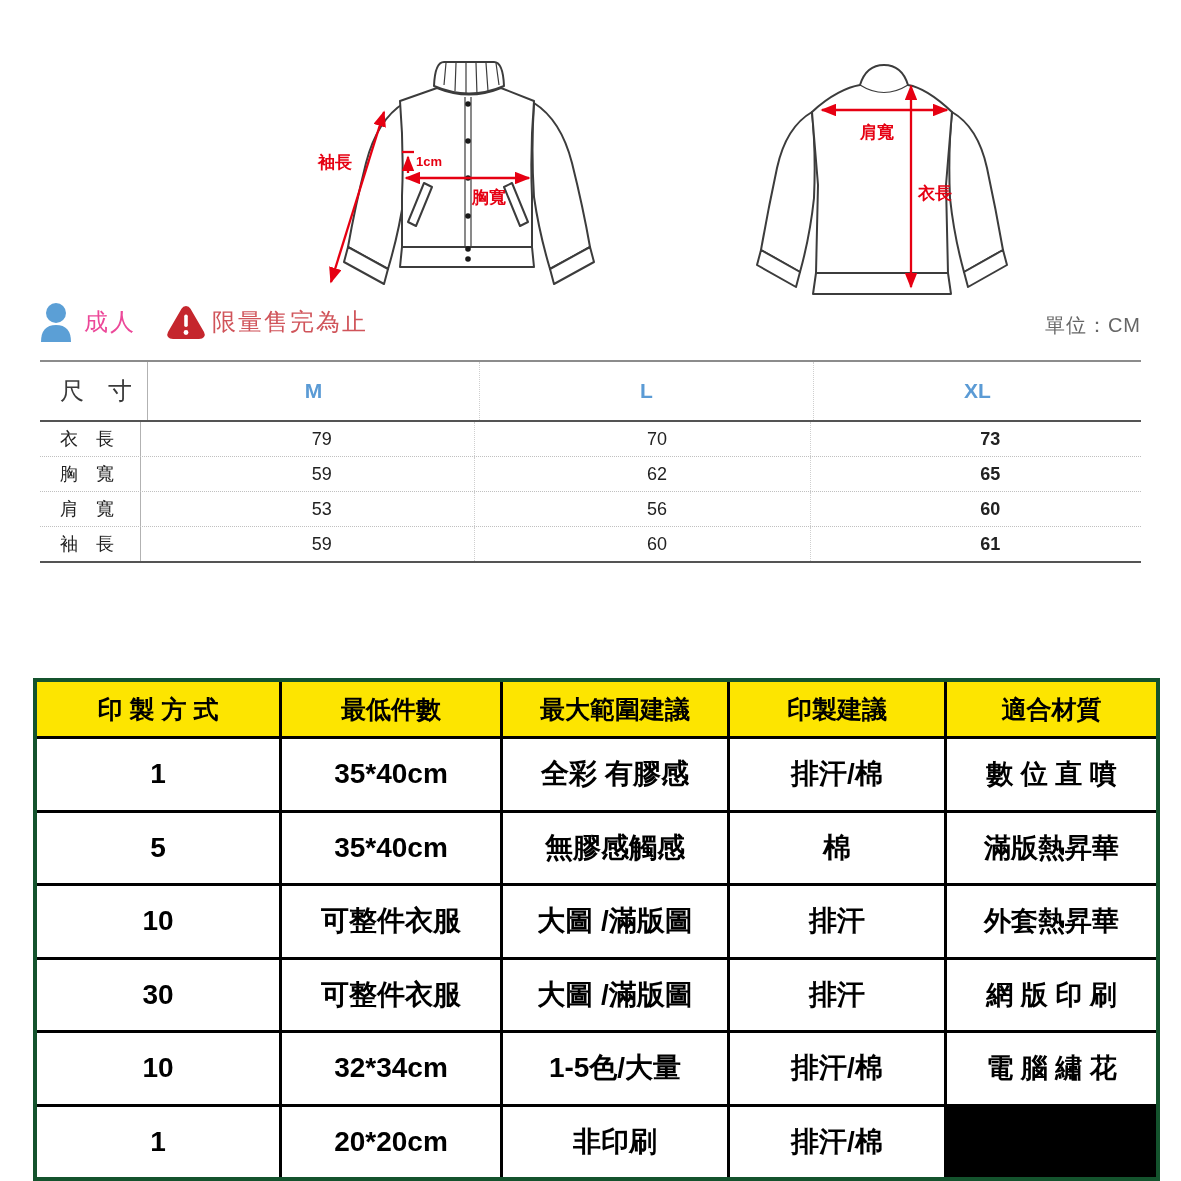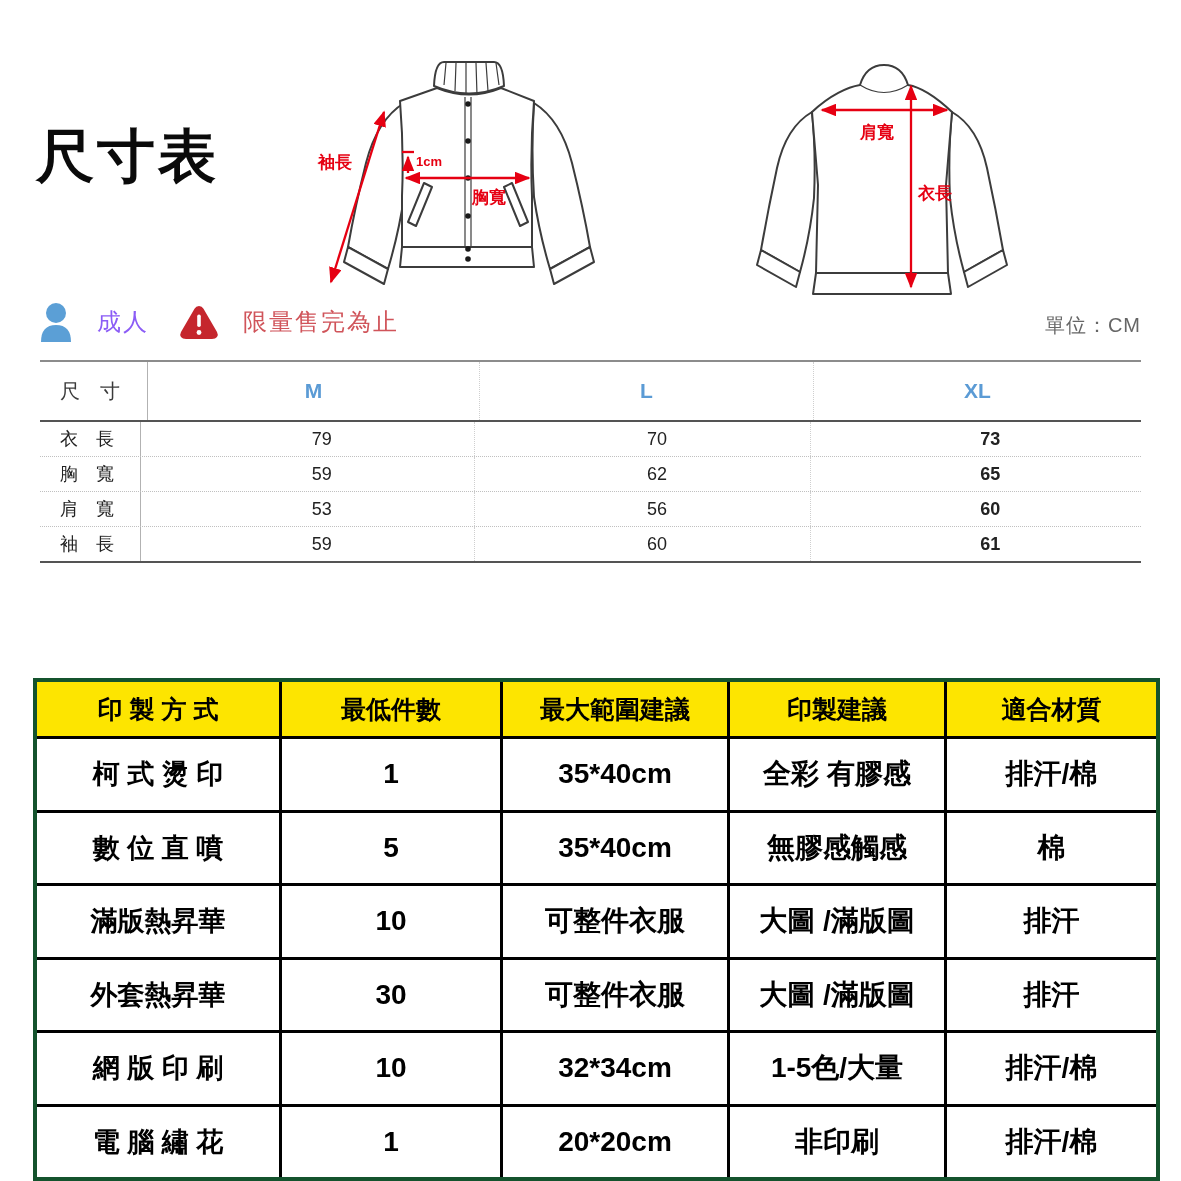--- a/index.html
+++ b/index.html
@@ -14,60 +14,59 @@
   }
   .diagram{position:absolute;left:0;top:0;}
   .jline{fill:#ffffff;stroke:#3c3c3c;stroke-width:2;stroke-linejoin:round;stroke-linecap:round;}
   .jthin{fill:none;stroke:#3c3c3c;stroke-width:1.2;}
   .btn{fill:#1a1a1a;stroke:none;}
   .arrow{stroke:#E60012;stroke-width:2.3;fill:none;}
   .arrow-label{font-family:"Liberation Sans",sans-serif;font-size:17px;font-weight:700;fill:#E60012;}
   .arrow-label-sm{font-family:"Liberation Sans",sans-serif;font-size:13px;font-weight:700;fill:#E60012;}
 
   .badges{position:absolute;left:40px;top:300px;height:44px;display:flex;align-items:center;}
-  .badge-text{font-size:24px;color:#8b5cf6;letter-spacing:2px;margin-left:25px;}
-  .badge-text.limited{color:#D0545A;margin-left:24px;}
+  .badge-text{font-size:24px;color:#ec4899;letter-spacing:2px;margin-left:12px;}
+  .badge-text.limited{color:#D0545A;margin-left:6px;}
   .warn{margin-left:30px;}
   .unit{position:absolute;right:40px;top:312px;font-size:20px;color:#666;letter-spacing:1px;}
 
   
   .size-table{position:absolute;left:40px;top:360px;width:1101px;border-top:2px solid #8c8c8c;}
   .st-row{display:flex;align-items:center;}
   .st-row.head{height:58px;border-bottom:2px solid #545454;}
   .st-row.data{height:34px;border-bottom:1px dotted #c0c0c0;gap:28px;}
   .st-row.data.last{border-bottom:2px solid #545454;}
   .st-c{height:100%;display:flex;align-items:center;justify-content:center;box-sizing:border-box;}
   .st-c.lab{width:108px;justify-content:flex-start;padding-left:20px;border-right:1px solid #b2b2b2;
     font-size:19px;color:#3a3a3a;}
   .st-c.v1{width:332px;border-right:1px dotted #cfcfcf;}
   .st-c.v2{width:334px;border-right:1px dotted #cfcfcf;}
   .st-c.v3{width:327px;font-weight:bold;}
   .st-row.head .st-c{font-size:21px;font-weight:700;color:#5B9BD5;}
-  .st-row.head .st-c.lab{font-weight:400;color:#3a3a3a;font-size:20px;text-align:center;}
+  .st-row.head .st-c.lab{font-weight:400;color:#3a3a3a;font-size:24px;text-align:center;}
   .st-row.data .st-c{font-size:18px;color:#222;}
 
   
   .print-table{
     position:absolute;left:33px;top:678px;
     border:4px solid #14532d;background:#000;
     display:grid;grid-template-columns:242px 218px 224px 214px 209px;
     grid-template-rows:54px repeat(6,70.5px);
     gap:3px;
   }
   .pt-c{background:#fff;display:flex;align-items:center;justify-content:center;
     font-size:28px;font-weight:600;color:#000;white-space:pre;}
   .pt-c.head{background:#FDE500;font-size:25px;font-weight:800;}
   .pt-c.method{font-weight:700;font-size:27px;}
 </style>
 </head>
 <body>
 
 <div class="page">
 
-  <h1 class="title">尺寸表</h1>
 
   <svg class="diagram" width="1181" height="300" viewBox="0 0 1181 300" aria-hidden="true">
     <defs>
       <marker id="ah" viewBox="0 0 10 8" refX="9" refY="4" markerWidth="7" markerHeight="5.6" orient="auto-start-reverse">
         <path d="M0,0 L10,4 L0,8 Z" fill="#E60012"></path>
       </marker>
     </defs>
 
     <g>
 
@@ -176,21 +175,20 @@
     </div>
   </div>
 
   <div class="print-table">
     <div class="pt-c head">印 製 方 式</div>
     <div class="pt-c head">最低件數</div>
     <div class="pt-c head">最大範圍建議</div>
     <div class="pt-c head">印製建議</div>
     <div class="pt-c head">適合材質</div>
 
-    <div class="pt-c method">柯 式 燙 印</div>
     <div class="pt-c">1</div>
     <div class="pt-c">35*40cm</div>
     <div class="pt-c">全彩 有膠感</div>
     <div class="pt-c">排汗/棉</div>
 
     <div class="pt-c method">數 位 直 噴</div>
     <div class="pt-c">5</div>
     <div class="pt-c">35*40cm</div>
     <div class="pt-c">無膠感觸感</div>
     <div class="pt-c">棉</div>

